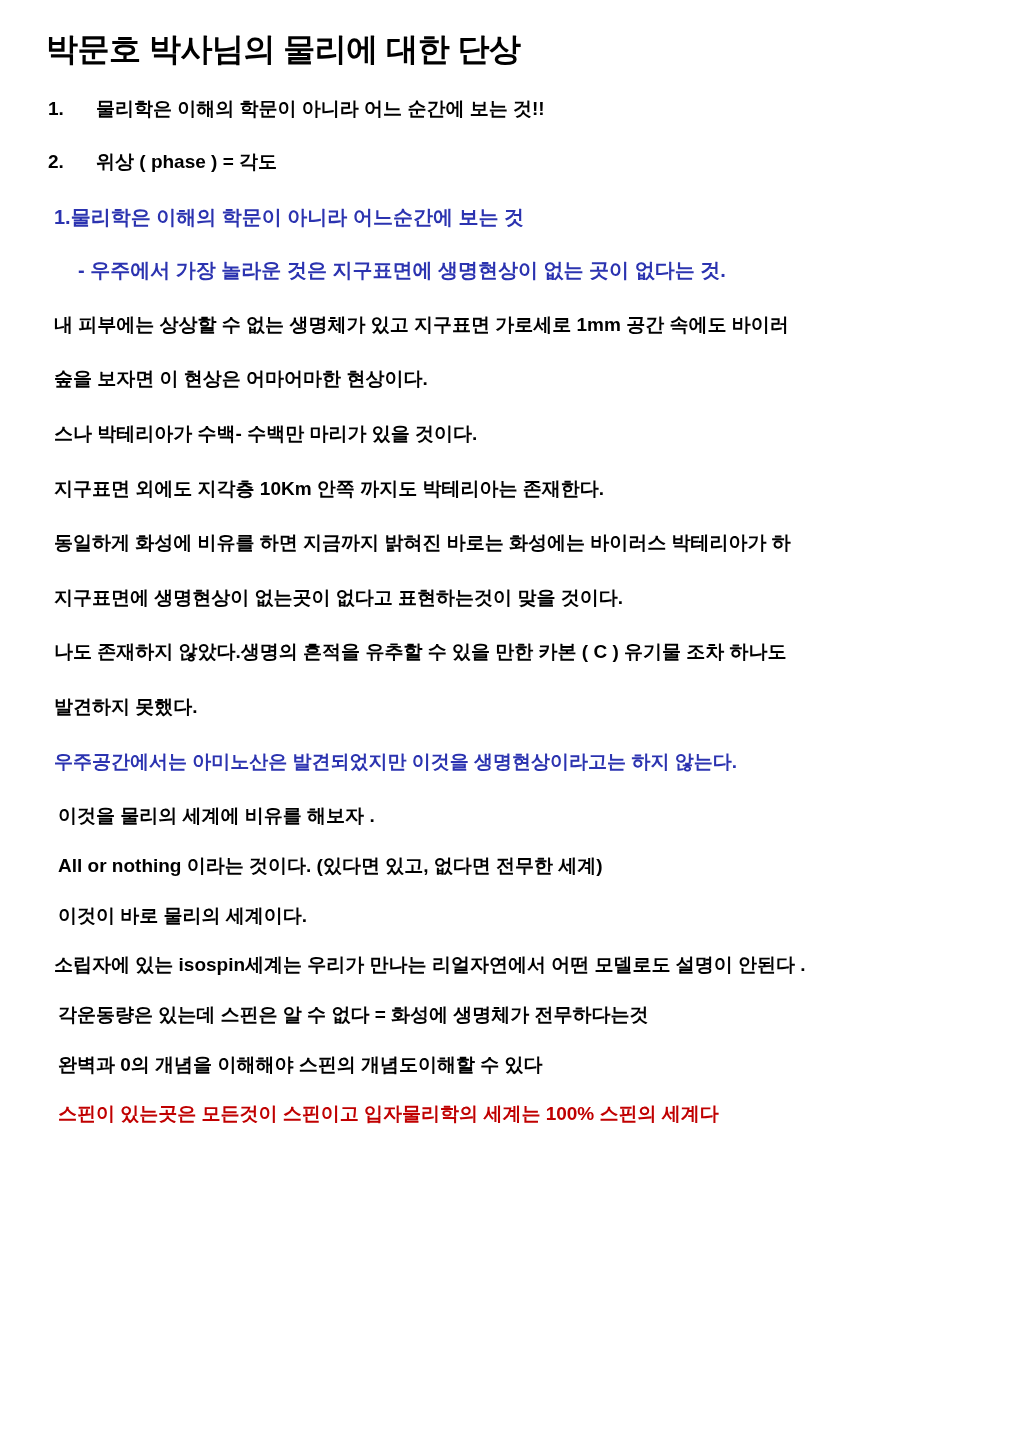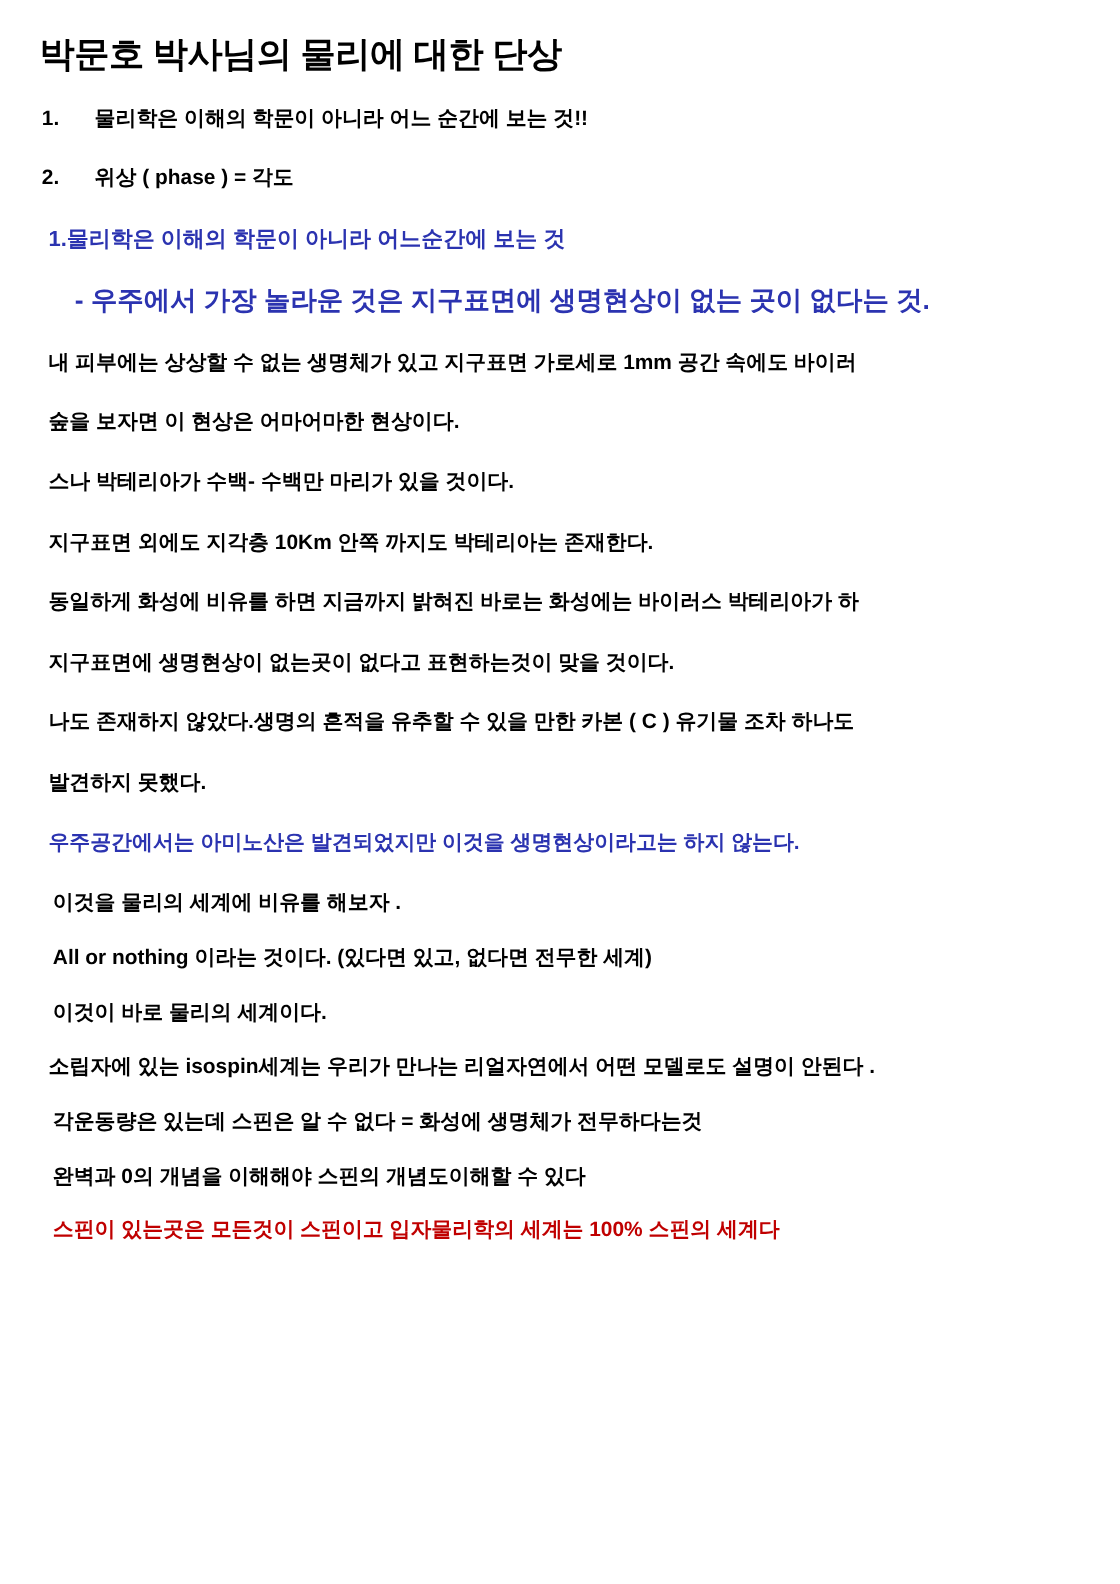--- a/index.html
+++ b/index.html
@@ -11,21 +11,21 @@
     width: 1018px;
     min-height: 1440px;
     font-family: "Liberation Sans", sans-serif;
     color: #000000;
     -webkit-font-smoothing: antialiased;
   }
   .page {
     width: 1018px;
     min-height: 1440px;
     box-sizing: border-box;
-    padding: 22px 44px 20px 34px;
+    padding: 22px 44px 20px 44px;
     position: relative;
   }
   .doc-title {
     font-size: 32px;
     font-weight: bold;
     letter-spacing: -0.5px;
     margin: 6px 0 26px 2px;
     color: #000;
   }
   ol.top-list {
@@ -52,21 +52,21 @@
   }
   .red {
     color: #c00000;
   }
   .section-head {
     font-size: 20px;
     font-weight: bold;
     margin: 0 0 26px 10px;
   }
   .section-sub {
-    font-size: 24px;
+    font-size: 20px;
     font-weight: bold;
     margin: 0 0 28px 34px;
   }
   p.body-line {
     font-size: 19px;
     font-weight: bold;
     margin: 0 0 29px 10px;
     line-height: 1.35;
   }
   p.body-line.indent {

